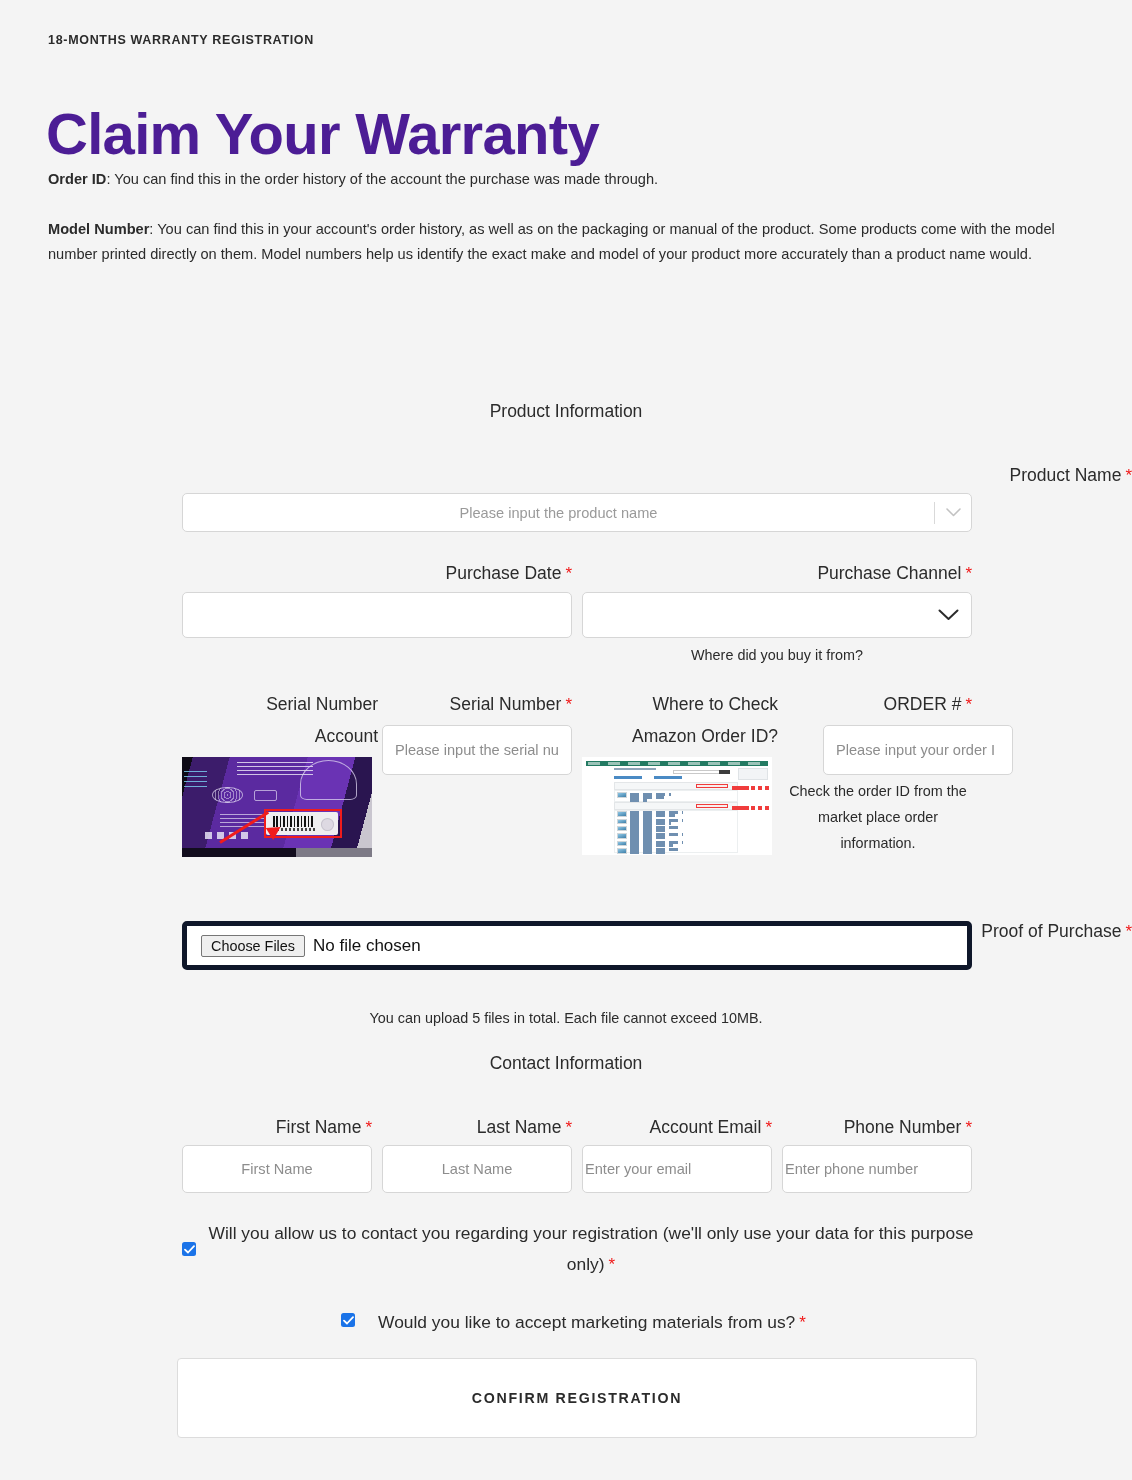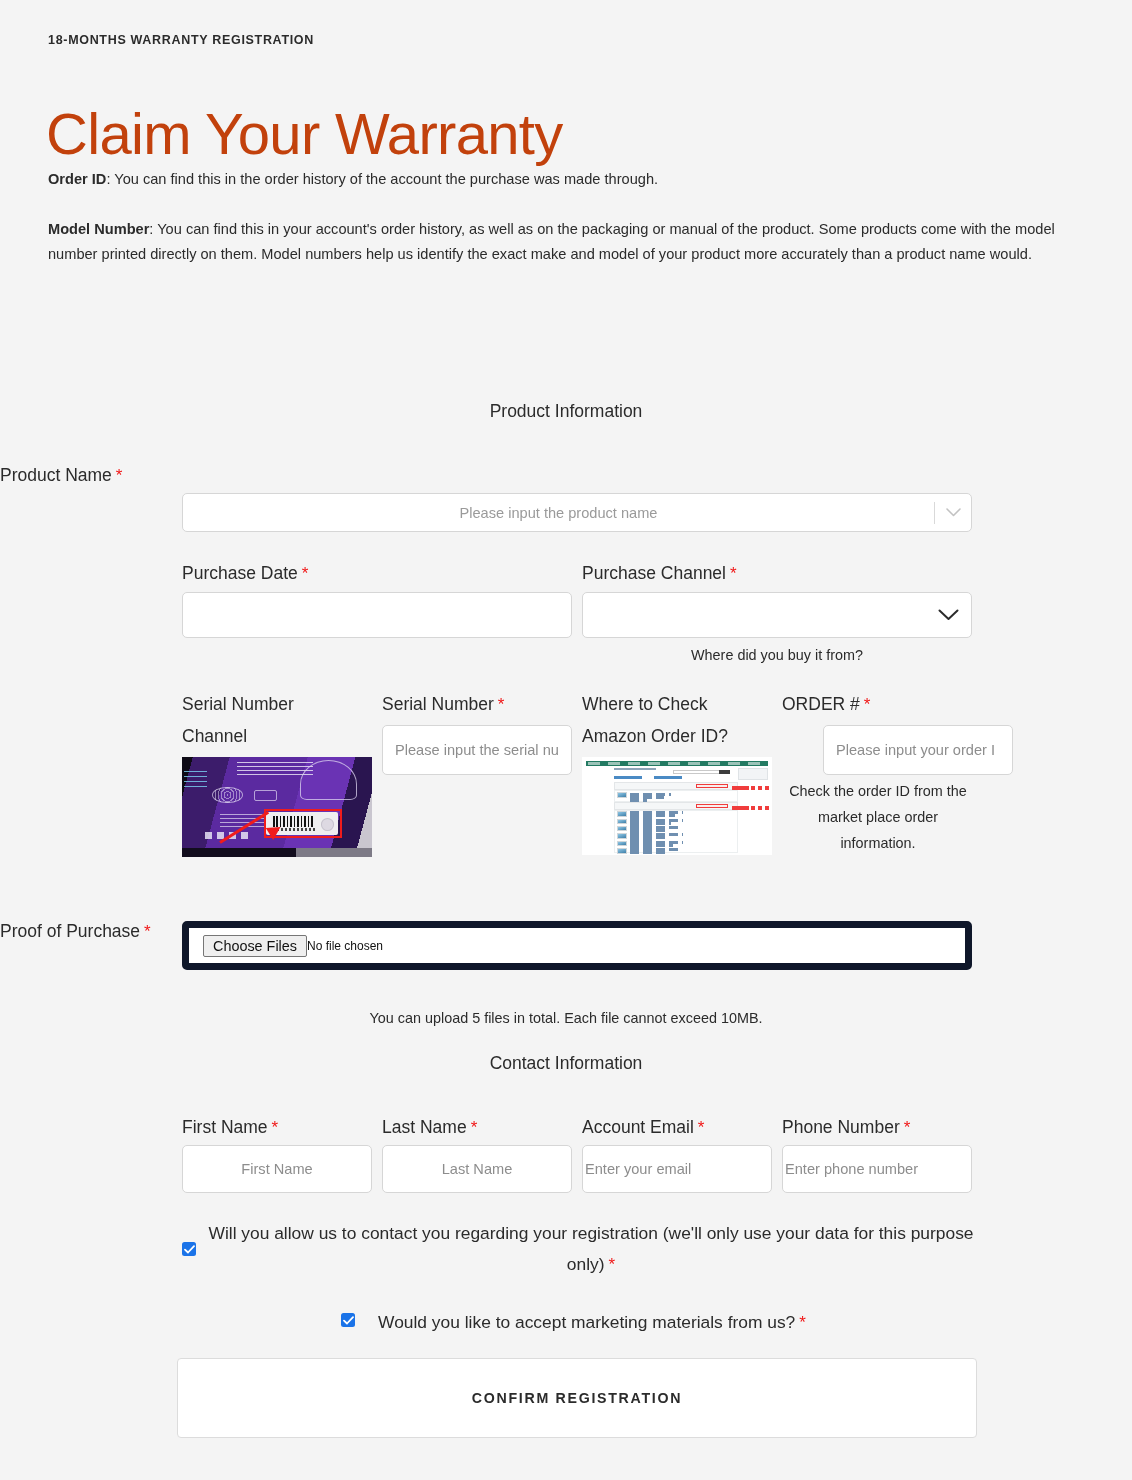--- a/index.html
+++ b/index.html
@@ -14,39 +14,39 @@
   .page { position: relative; width: 964px; height: 1480px; }
 
   
   .eyebrow {
     position: absolute; left: 48px; top: 33px;
     font-size: 12.5px; font-weight: 700; letter-spacing: .055em;
     color: #2b2b2b; text-transform: uppercase;
   }
   .page-title {
     position: absolute; left: 46px; top: 62px;
-    font-size: 58px; font-weight: 400; letter-spacing: -.012em;
-    color: #c2410c; line-height: 1.15;
+    font-size: 58px; font-weight: 700; letter-spacing: -.012em;
+    color: #4c1d95; line-height: 1.15;
   }
   .intro {
     position: absolute; left: 48px; width: 1040px;
     font-size: 14.6px; line-height: 1.76; color: #2b2b2b;
   }
   .intro.p1 { top: 152px; }
   .intro.p2 { top: 202px; }
   .intro b { font-weight: 700; }
 
   
   .form { position: absolute; left: 0; top: 0; width: 1132px; }
   .section-title {
     position: absolute; width: 100%; text-align: center;
     font-size: 17.5px; color: #2b2b2b;
   }
   .field-label {
-    position: absolute; text-align: left;
+    position: absolute; text-align: right;
     font-size: 17.5px; color: #2b2b2b; line-height: 1.85;
   }
   .req { color: #f01818; font-size: 17px; margin-left: 4px; }
 
   .inp {
     position: absolute; background: #fff;
     border: 1px solid #d6d6d6; border-radius: 5px;
     font-family: "Liberation Sans", sans-serif;
     font-size: 14.6px; color: #2b2b2b;
     outline: none;
@@ -204,29 +204,29 @@
     position: absolute; height: 3px;
     background: repeating-linear-gradient(90deg, #6f8fb0 0 9px, transparent 9px 13px);
   }
   .photo-az .btnline {
     position: absolute; height: 4%; border: 1px solid #d8dcdf; background: #fafafa;
   }
 
   
   .fileinput {
     position: absolute; background: #fff;
-    border: 7px solid #0f172a; border-radius: 5px;
+    border: 5px solid #0f172a; border-radius: 5px;
     display: flex; align-items: center; padding: 0 14px;
   }
   .choose-btn {
     border: 1px solid #767676; background: #efefef; border-radius: 2px;
     font-size: 14.4px; color: #111; padding: 2px 9px;
     font-family: "Liberation Sans", sans-serif;
   }
-  .file-status { font-size: 12px; color: #111; margin-left: 0; }
+  .file-status { font-size: 17px; color: #111; margin-left: 8px; }
 
   
   .cb {
     position: absolute; width: 14px; height: 14px;
     background: #1a73e8; border-radius: 2.5px;
     display: flex; align-items: center; justify-content: center;
   }
   .cb svg { display: block; }
   .cb-text {
     position: absolute; text-align: center;
@@ -279,21 +279,21 @@
       <span class="chev" style="width:46px;">
         <svg width="21" height="12" viewBox="0 0 21 12">
             <path d="M1.5 1.5 L10.5 10 L19.5 1.5" stroke="#2b2b2b" stroke-width="2" fill="none" stroke-linecap="round" stroke-linejoin="round"></path>
           </svg>
       </span>
     </div>
     <div class="helper" style="left:582px; top:643px; width:390px;">Where did you buy it from?</div>
 
     <div class="field-label" style="left:182px; top:688px; width:196px;">
       <span>Serial Number</span><br>
-      <span>Channel</span>
+      <span>Account</span>
     </div>
     <div class="imgbox" style="left:182px; top:757px; width:190px; height:100px;">
       <div class="photo-sn">
         <div class="txt1"></div>
           <div class="txt2"></div>
           <div class="txt3"></div>
         <div class="dryer"></div>
           <div class="coil"></div>
           <div class="nozzle"></div>
         <div class="icons"></div>

